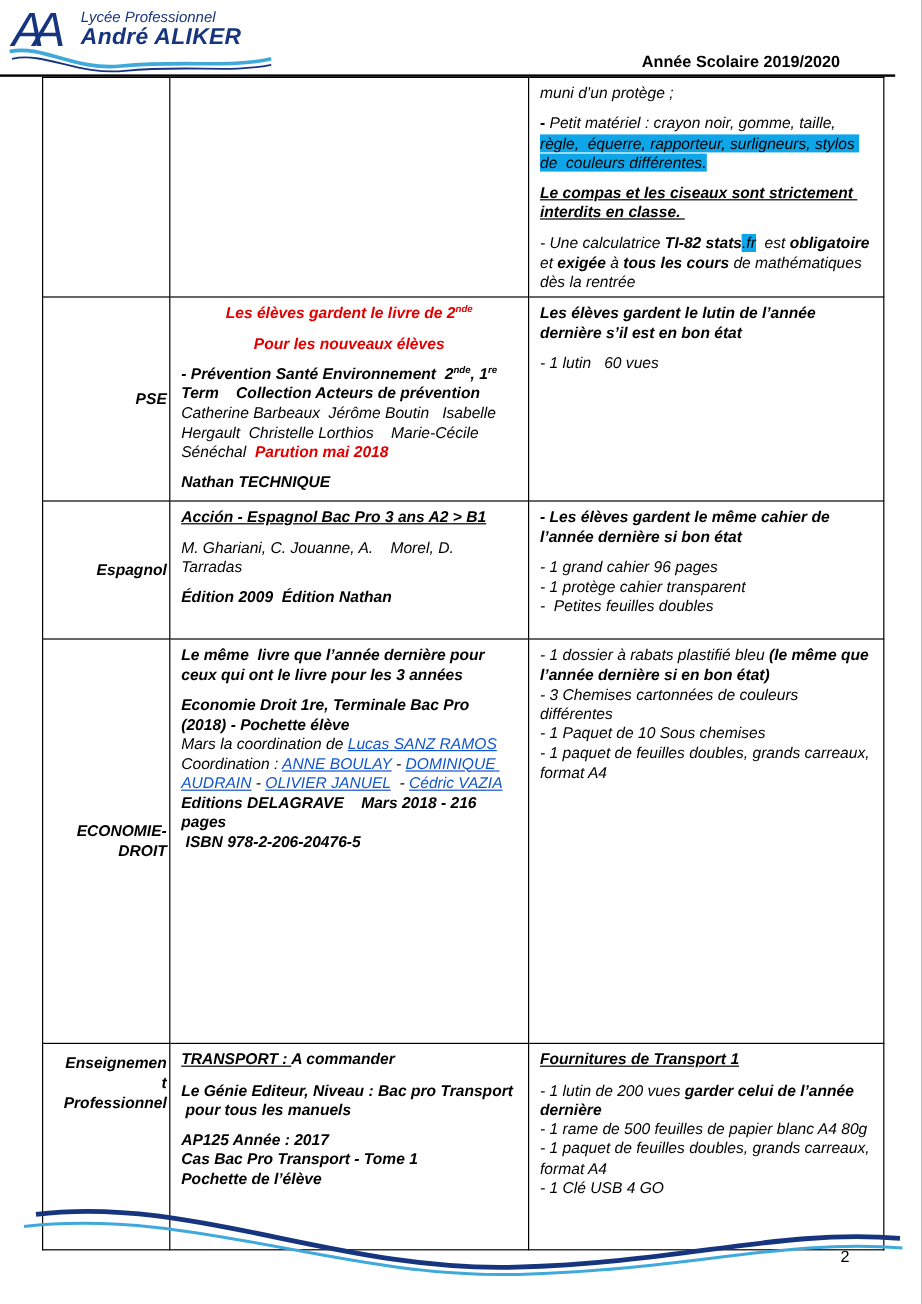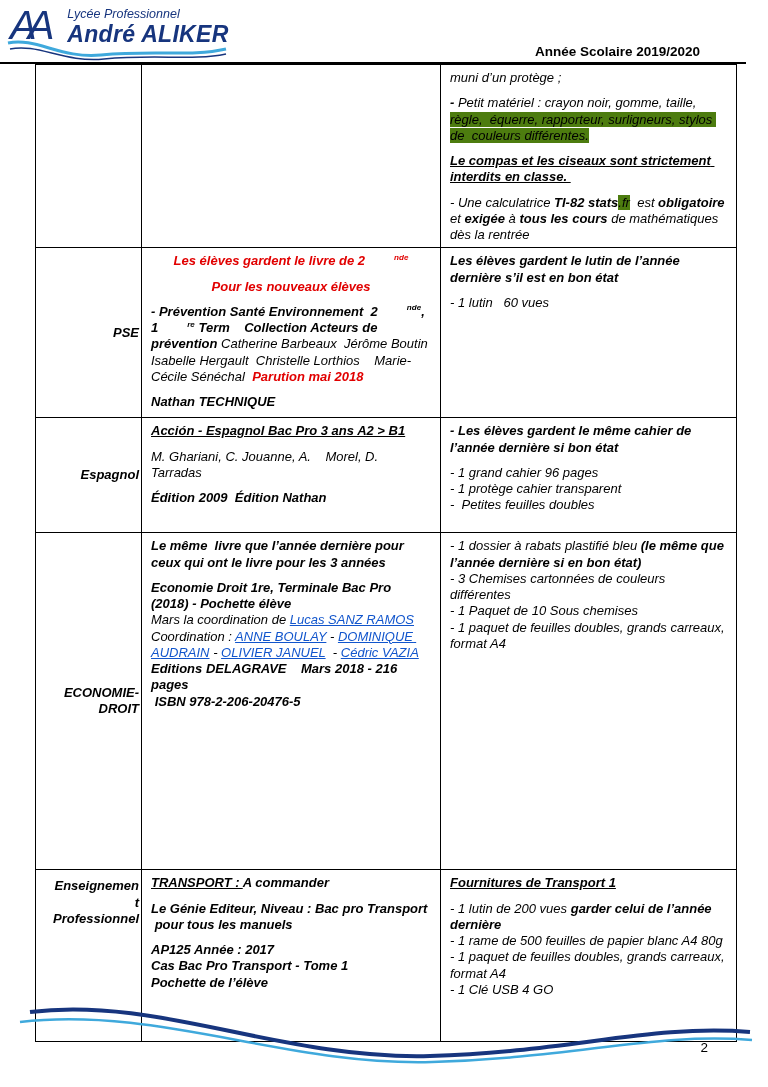--- a/index.html
+++ b/index.html
@@ -19,38 +19,38 @@
   
   .hdr{position:relative;height:64px;border-bottom:2.5px solid #000;margin-right:22px;}
   .logo{position:absolute;left:10px;top:5px;display:flex;align-items:flex-start;}
   .mono{font-size:40px;font-weight:400;font-style:italic;letter-spacing:-9px;
         color:var(--navy);line-height:1;padding-right:16px;}
   .logo-wave{position:absolute;left:-4px;top:30px;width:222px;height:28px;}
   .wave-navy{stroke:var(--navy);fill:none;}
   .wave-light{stroke:var(--lightblue);fill:none;}
   .logo-text{margin-left:6px;padding-top:2px;font-style:italic;}
   .l1{font-size:12.5px;color:var(--navy);}
-  .l2{font-size:23px;font-weight:700;color:var(--navy);letter-spacing:.3px;}
+  .l2{font-size:19px;font-weight:700;color:var(--navy);letter-spacing:.3px;}
   .year{position:absolute;right:46px;bottom:3px;font-weight:700;font-size:13.5px;}
   
   table.grid{border-collapse:collapse;table-layout:fixed;width:701px;margin-left:35px;font-style:italic;}
   table.grid td{border:1.5px solid #000;font-size:13px;line-height:1.25;}
   td.subject{text-align:right;font-weight:700;vertical-align:middle;font-size:13.5px;padding:4px 2px;}
   tr.row-last td.subject{vertical-align:top;padding-top:8px;}
   td.content{vertical-align:top;padding:5px 9px 4px 9px;}
   
   .p{margin:0;white-space:pre-wrap;}
   .p.sp{margin-top:9px;}
   .p.c{text-align:center;}
   .b{font-weight:700;}
   .u{text-decoration:underline;}
   .red{color:var(--red);}
   .lk{color:var(--link);text-decoration:underline;cursor:pointer;}
-  .sup{vertical-align:super;font-size:0.62em;line-height:0;margin-left:29px;}
-  .hl{background:#4d7c0f;}
+  .sup{vertical-align:super;font-size:0.62em;line-height:0;}
+  .hl{background:#0ea5e9;}
   
   .bottom-wave{position:absolute;left:0;top:1002px;width:757px;height:72px;}
   .pagenum{position:absolute;top:1040px;right:60px;font-size:13.5px;}
 </style>
 </head>
 <body>
 
 <div class="page">
 
   <header class="hdr">

